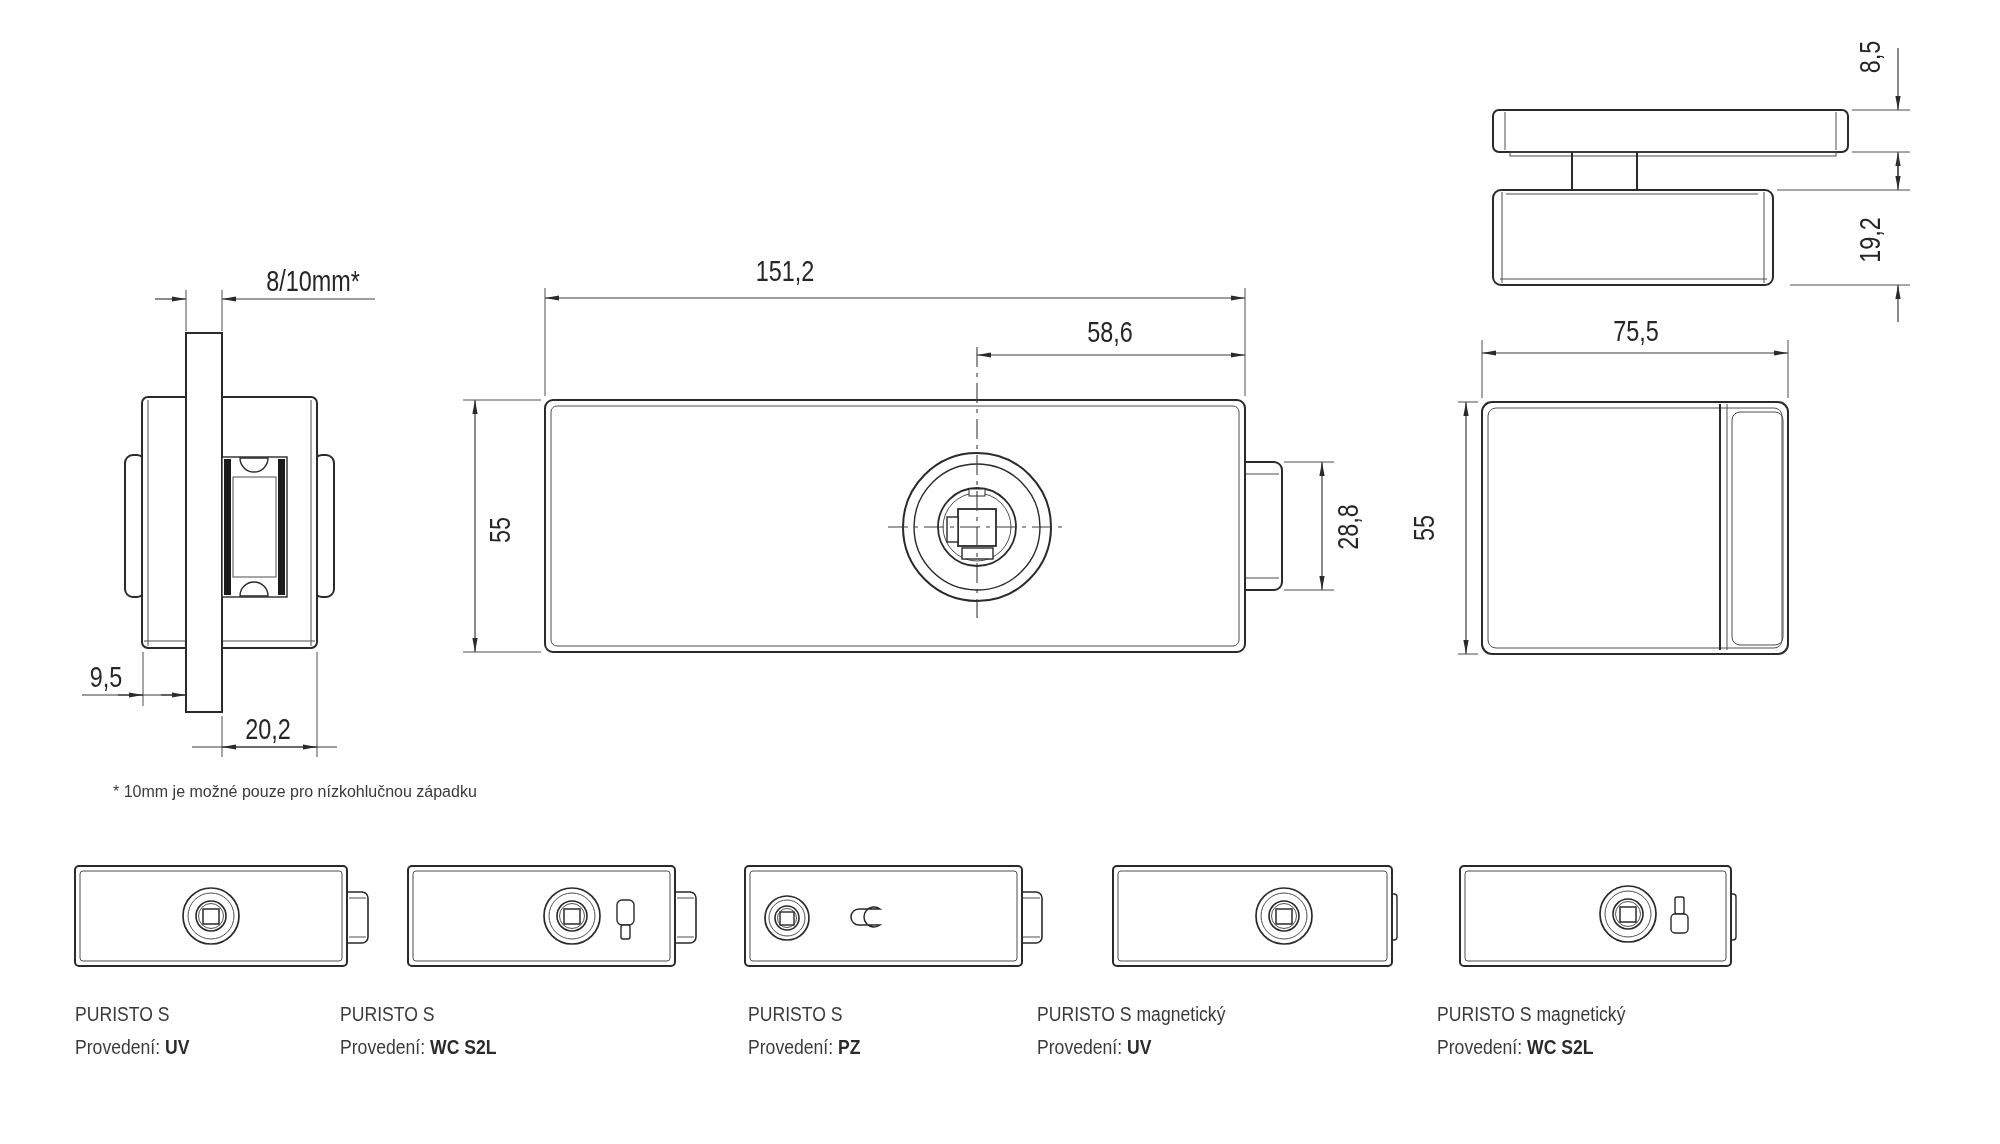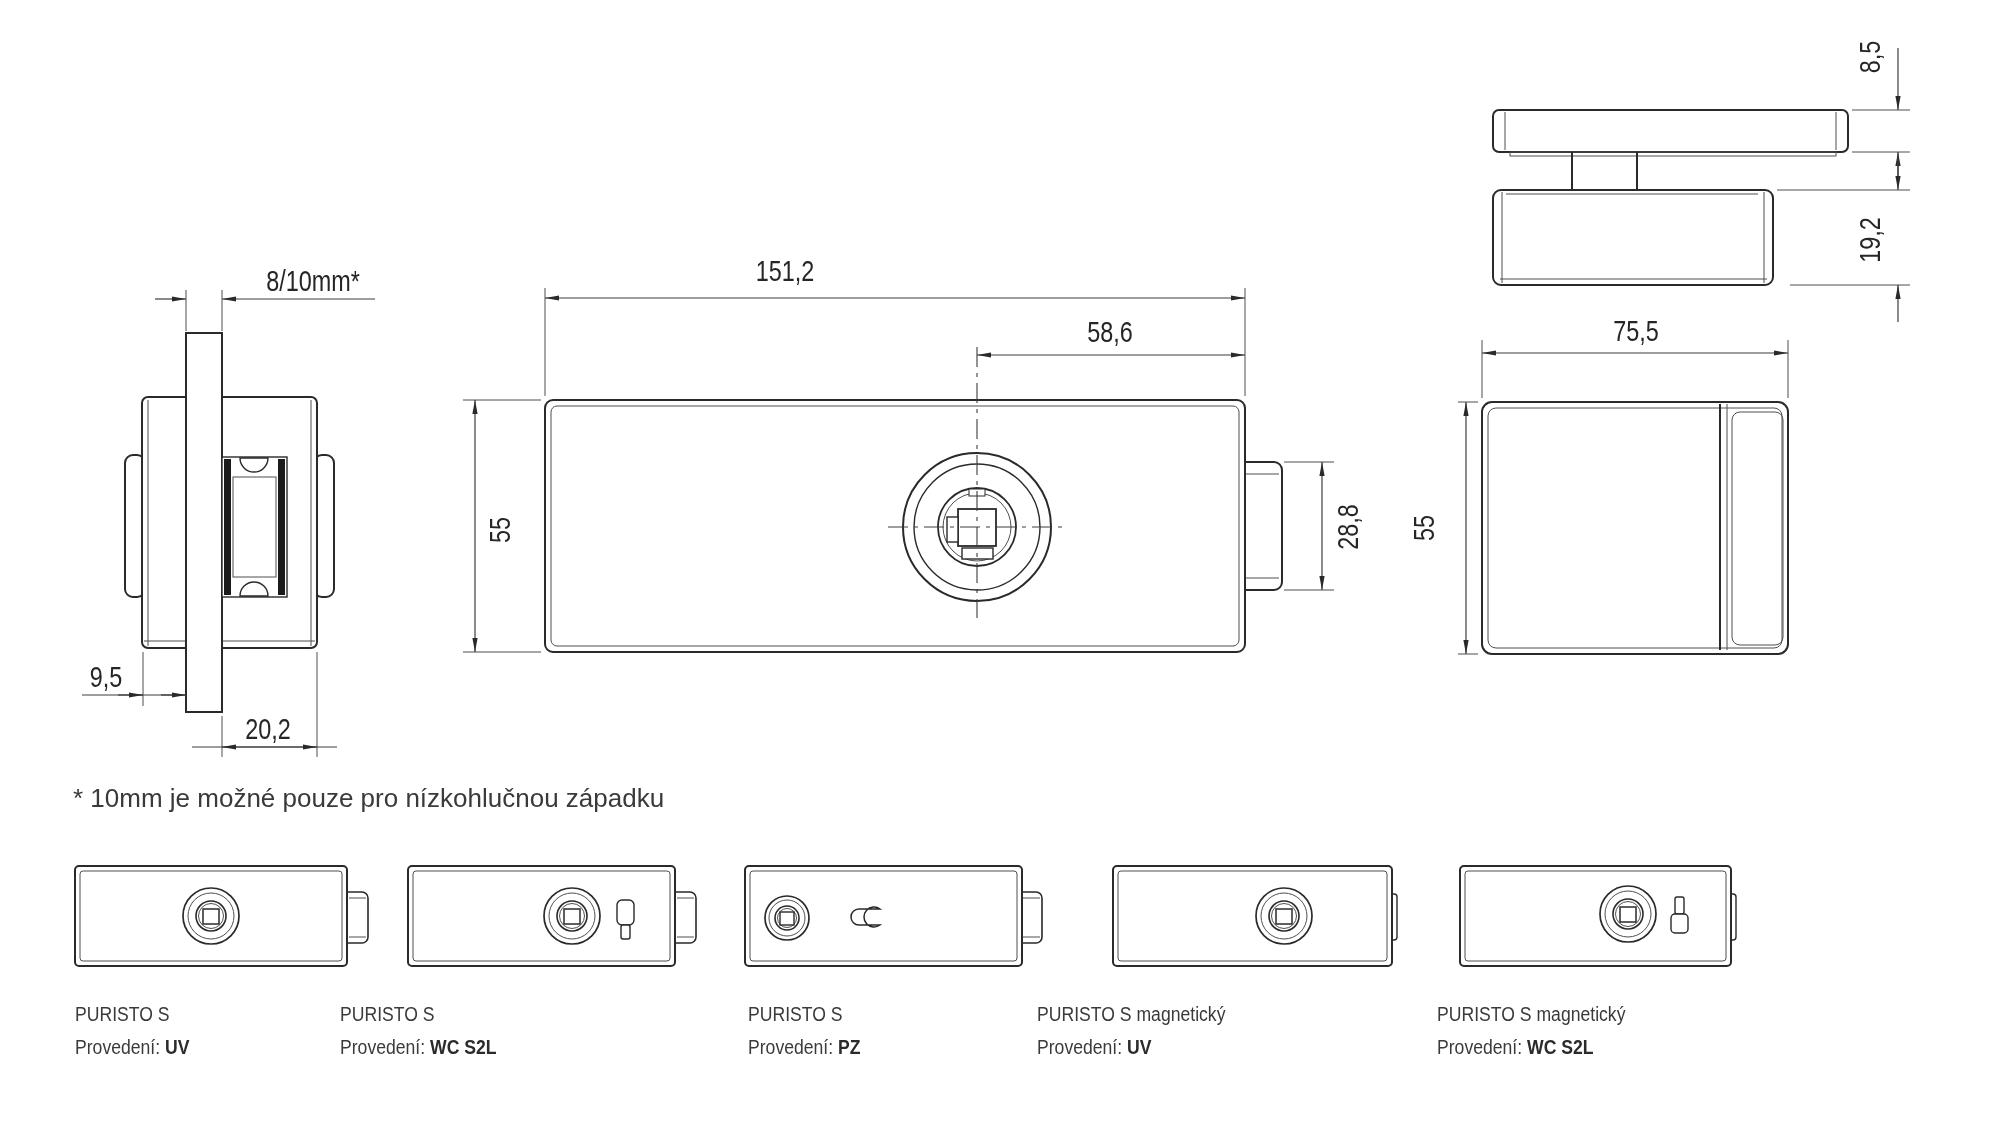--- a/index.html
+++ b/index.html
@@ -9,21 +9,21 @@
   svg line, svg rect, svg circle, svg path{fill:none;stroke:#2a2a2a;stroke-width:2;}
   svg .white{fill:#ffffff;}
   svg .thin{stroke-width:1;stroke:#4f4f4f;}
   svg .med{stroke-width:1.4;}
   svg .dimline{stroke-width:1.2;stroke:#3c3c3c;}
   svg .cl{stroke-width:1.1;stroke:#3c3c3c;stroke-dasharray:20 6 4 6;}
   svg .dark{fill:#1b1b1b;stroke:none;}
   .dim{position:absolute;font-size:30px;color:#262626;white-space:nowrap;}
   .ctr{transform:translate(-50%,-50%) scaleX(0.78);}
   .rot{transform:translate(-50%,-50%) rotate(-90deg) scaleX(0.78);}
-  .footnote{position:absolute;font-size:26px;color:#3a3a3a;white-space:nowrap;}
+  .footnote{position:absolute;font-size:16px;color:#3a3a3a;white-space:nowrap;margin-left:40px;}
   .vlabel{position:absolute;font-size:20px;line-height:33px;color:#3a3a3a;white-space:nowrap;
           transform:scaleX(0.88);transform-origin:0 0;}
   .vlabel b{color:#2b2b2b;}
 </style>
 </head>
 <body>
 
 <div id="canvas">
 
 <svg id="linework" width="2000" height="1144" viewBox="0 0 2000 1144">

